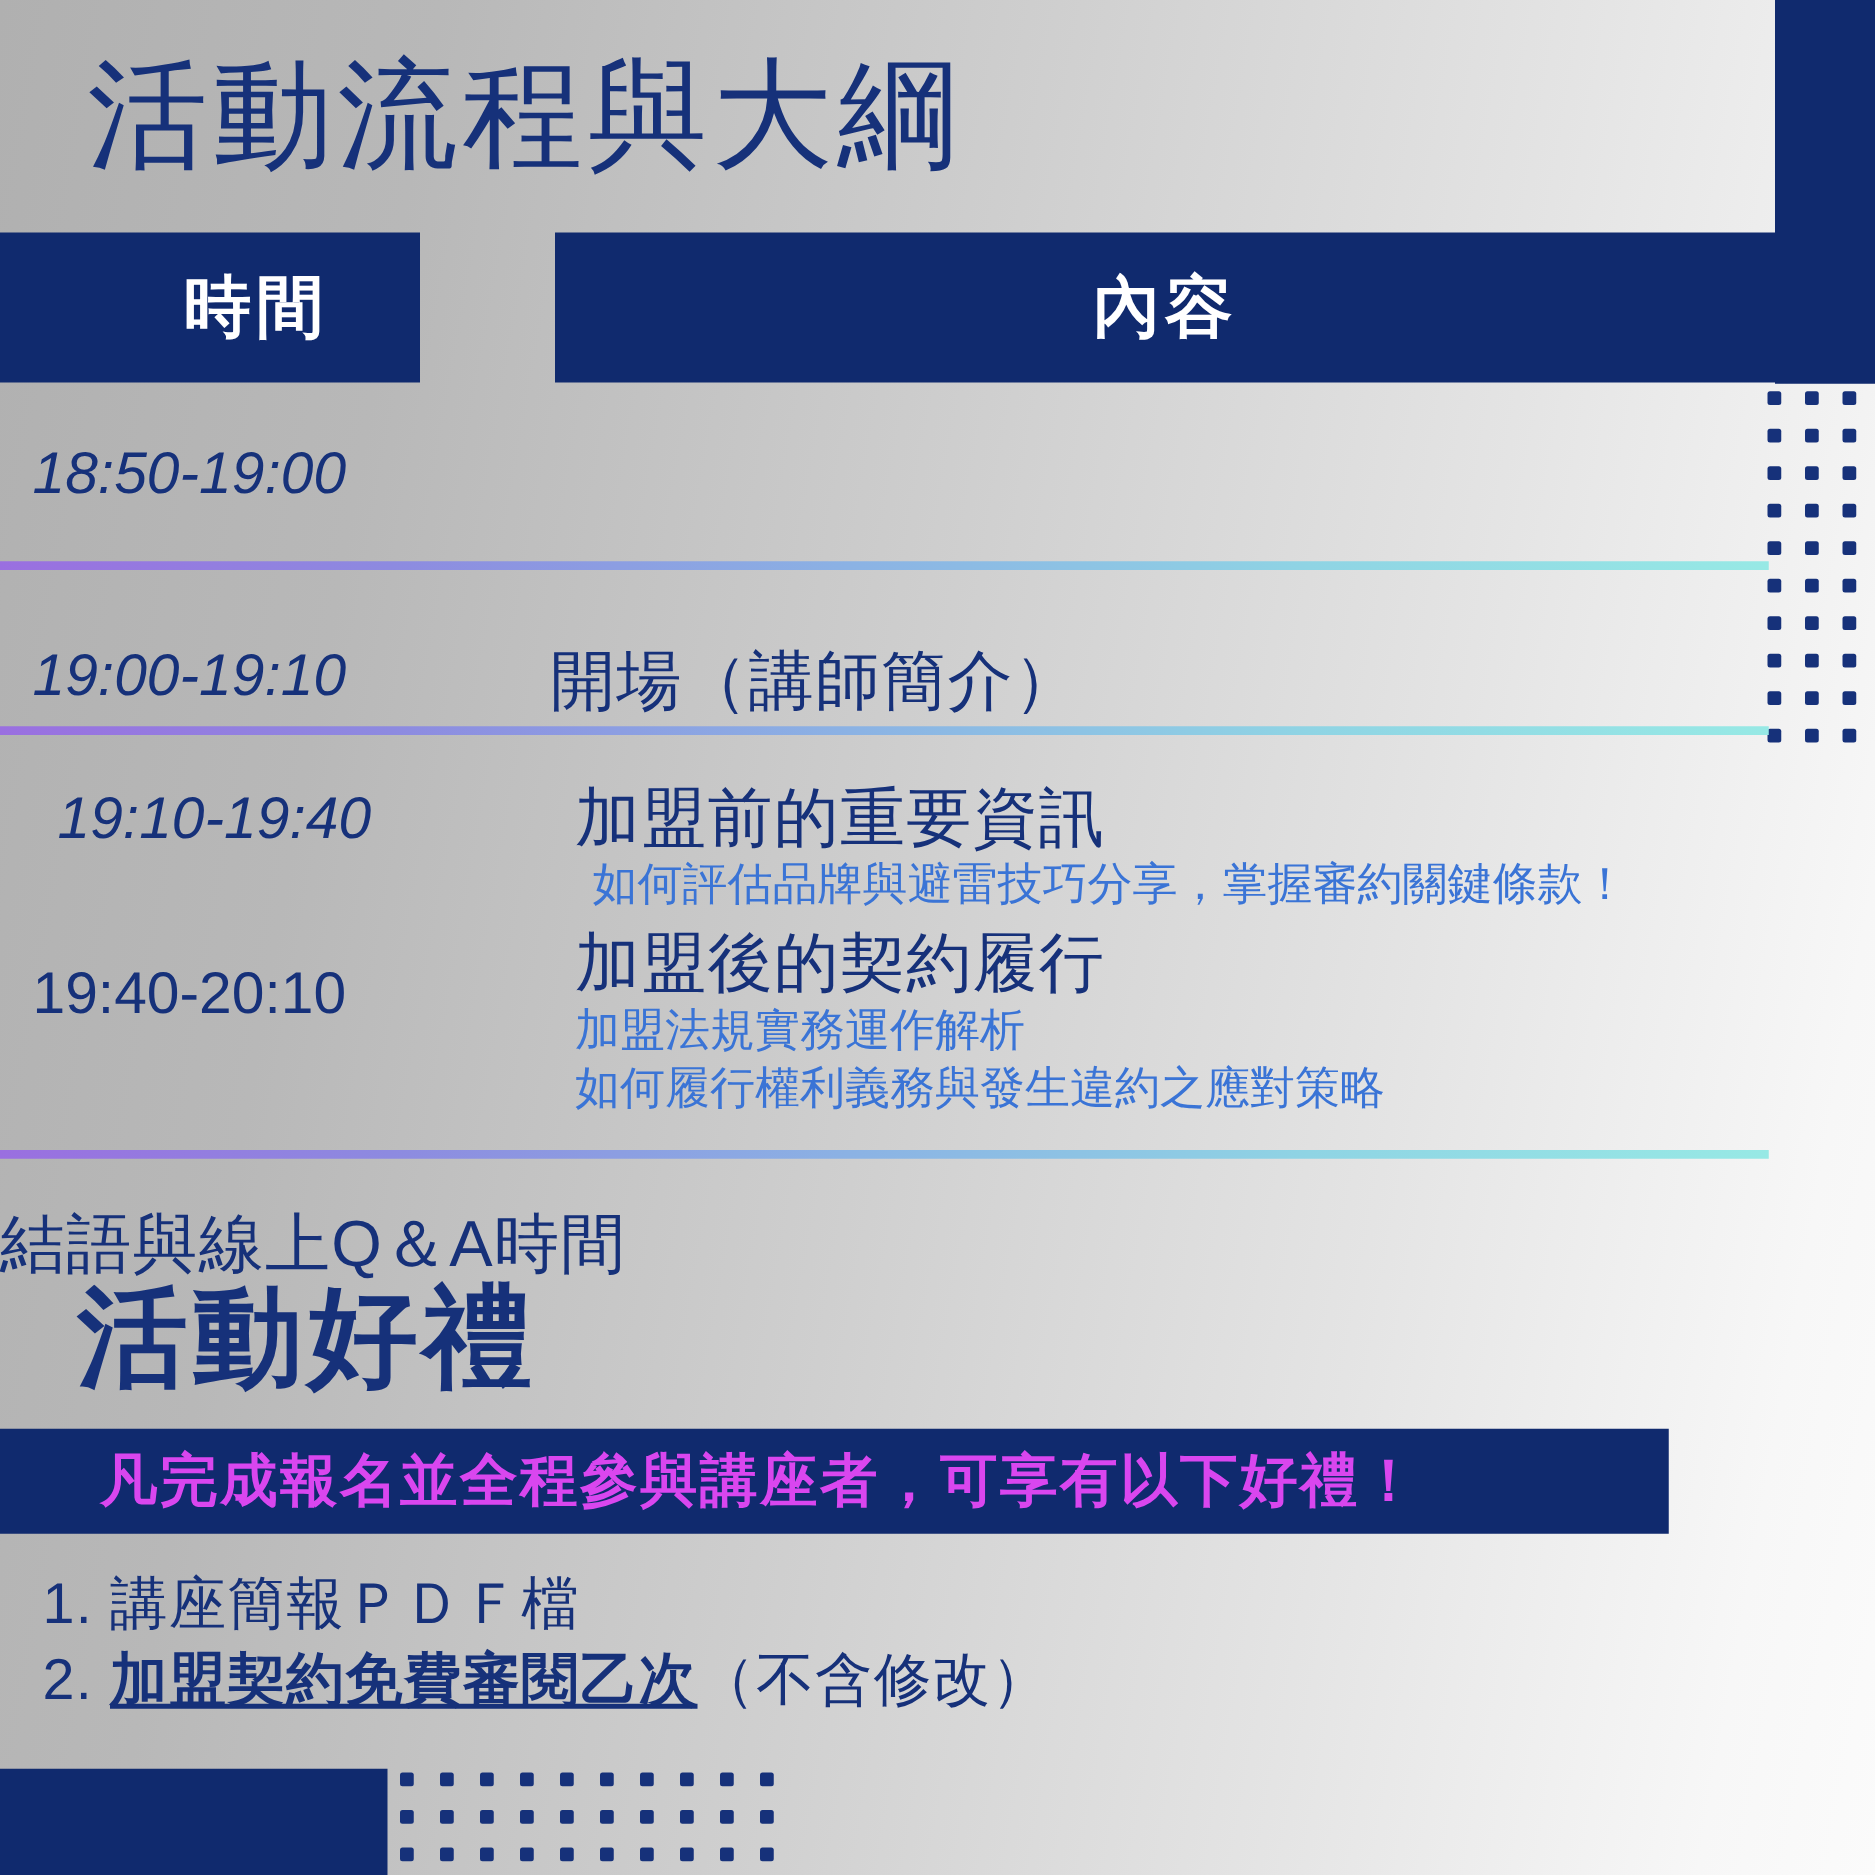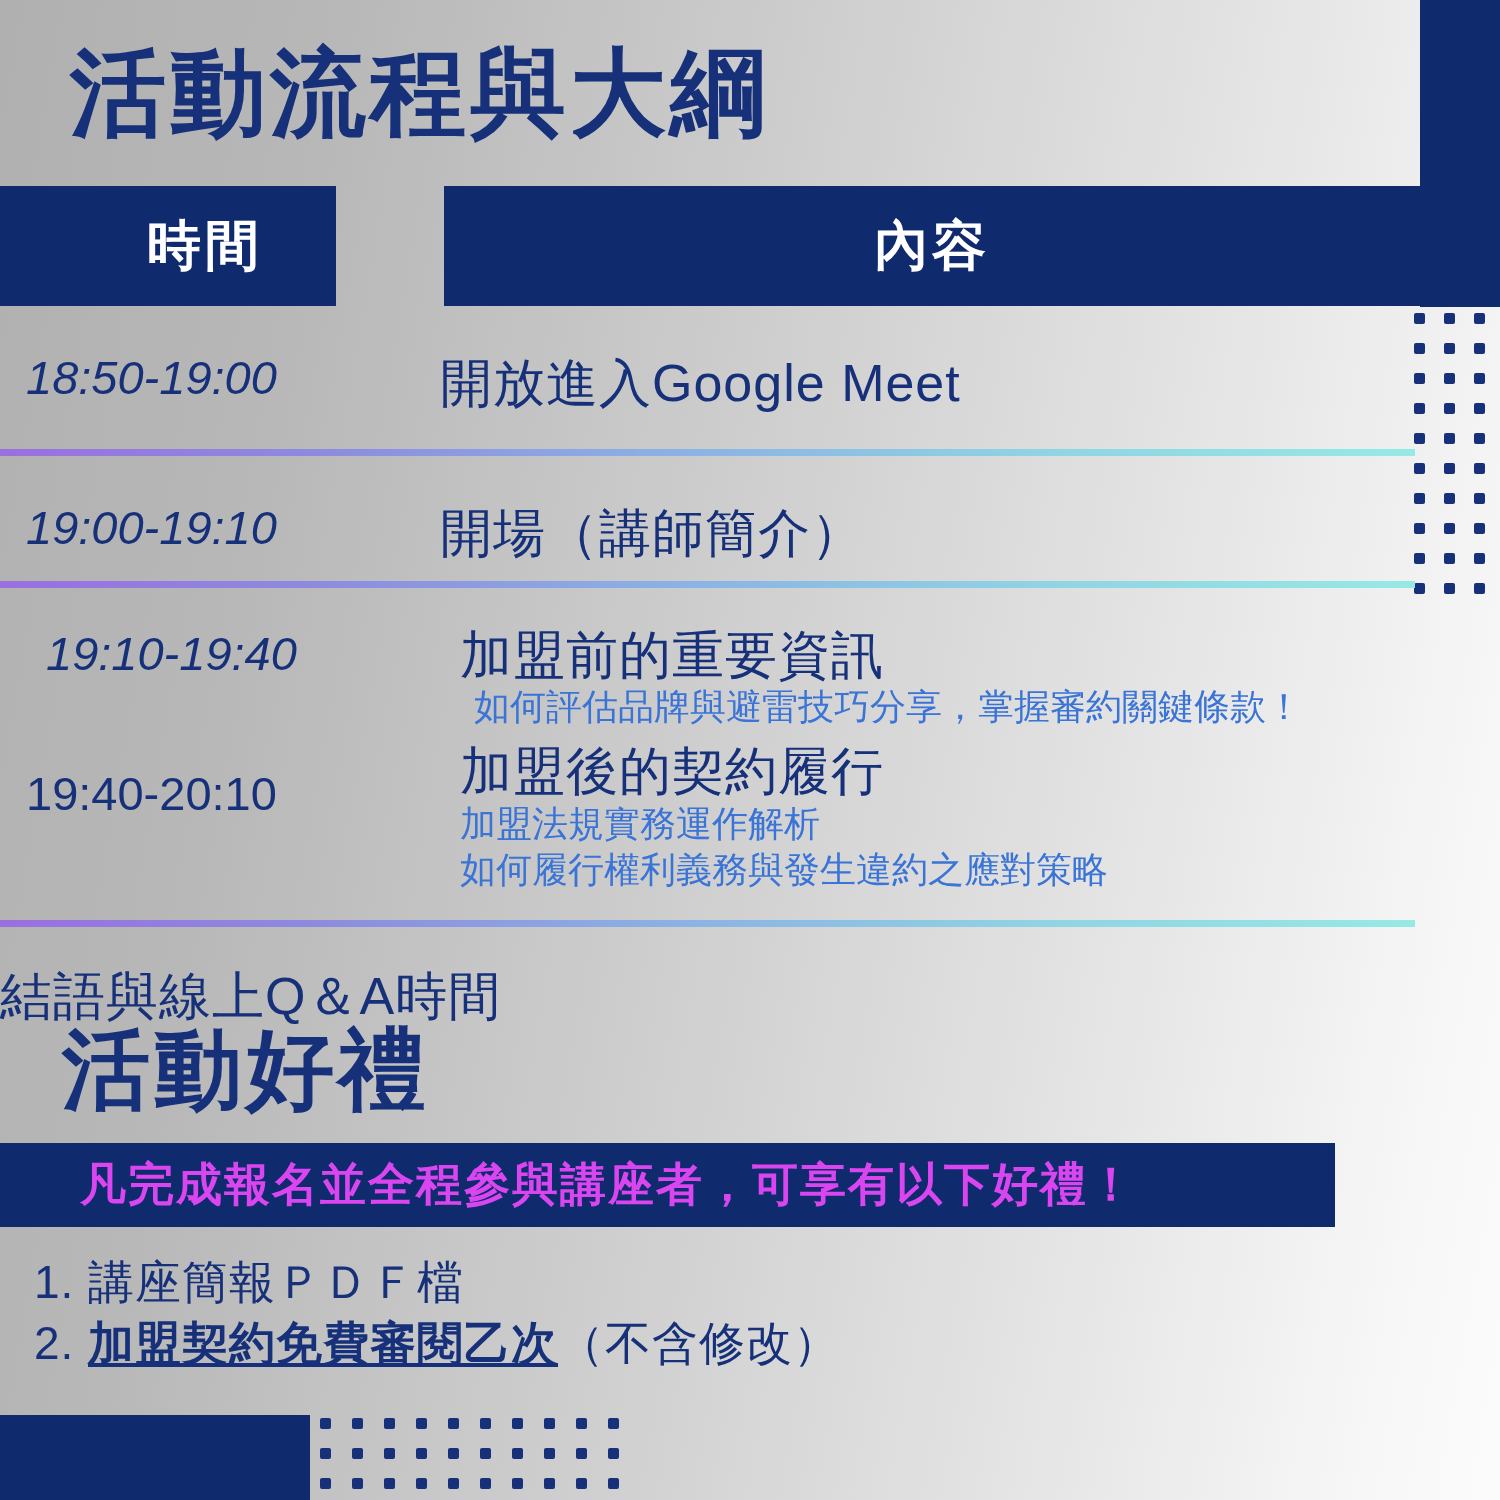--- a/index.html
+++ b/index.html
@@ -66,21 +66,21 @@
     justify-items: start;
     align-items: start;
   }
 
   
   .main-title {
     position: absolute;
     left: 70px;
     top: 40px;
     font-size: 96px;
-    font-weight: bold;
+    font-weight: normal;
     color: #16317a;
     letter-spacing: 4px;
     line-height: 1.1;
     white-space: nowrap;
     text-align: right;
   }
 
   
   .hdr {
     position: absolute;
@@ -155,21 +155,21 @@
   }
 
   .divider {
     width: 1415px;
     height: 7px;
     background: linear-gradient(90deg, #9a6fe0 0%, #8d8ae0 22%, #8bb2e4 48%, #8fd4e4 74%, #97e9e5 100%);
   }
 
   
   #row-0 { padding-top: 44px; height: 139px; }
-  #row-1 { padding-top: 48px; height: 125px; }
+  #row-1 { padding-top: 60px; height: 125px; }
   #row-2 { padding-top: 38px; height: 332px; }
   #row-3 { padding-top: 40px; height: 100px; }
 
   #row-2 .time { padding-top: 4px; margin-left: 20px; }
   #row-2 .block2 { margin-top: 12px; }
   #row-2 .time-2 {
     position: absolute;
     left: 26px;
     top: 182px;
     font-size: 47px;
@@ -308,23 +308,20 @@
 
   <div class="main-title">活動流程與大綱</div>
 
   <div class="hdr" id="hdr-content">內容</div>
   <div class="hdr" id="hdr-time">時間</div>
 
   <div id="schedule">
 
     <div class="row" id="row-0">
       <div class="time">18:50-19:00</div>
-      <div class="content">
-        <div class="headline">開放進入Google Meet</div>
-      </div>
     </div>
     <div class="divider"></div>
 
     <div class="row" id="row-1">
       <div class="time">19:00-19:10</div>
       <div class="content">
         <div class="headline">開場（講師簡介）</div>
       </div>
     </div>
     <div class="divider"></div>

